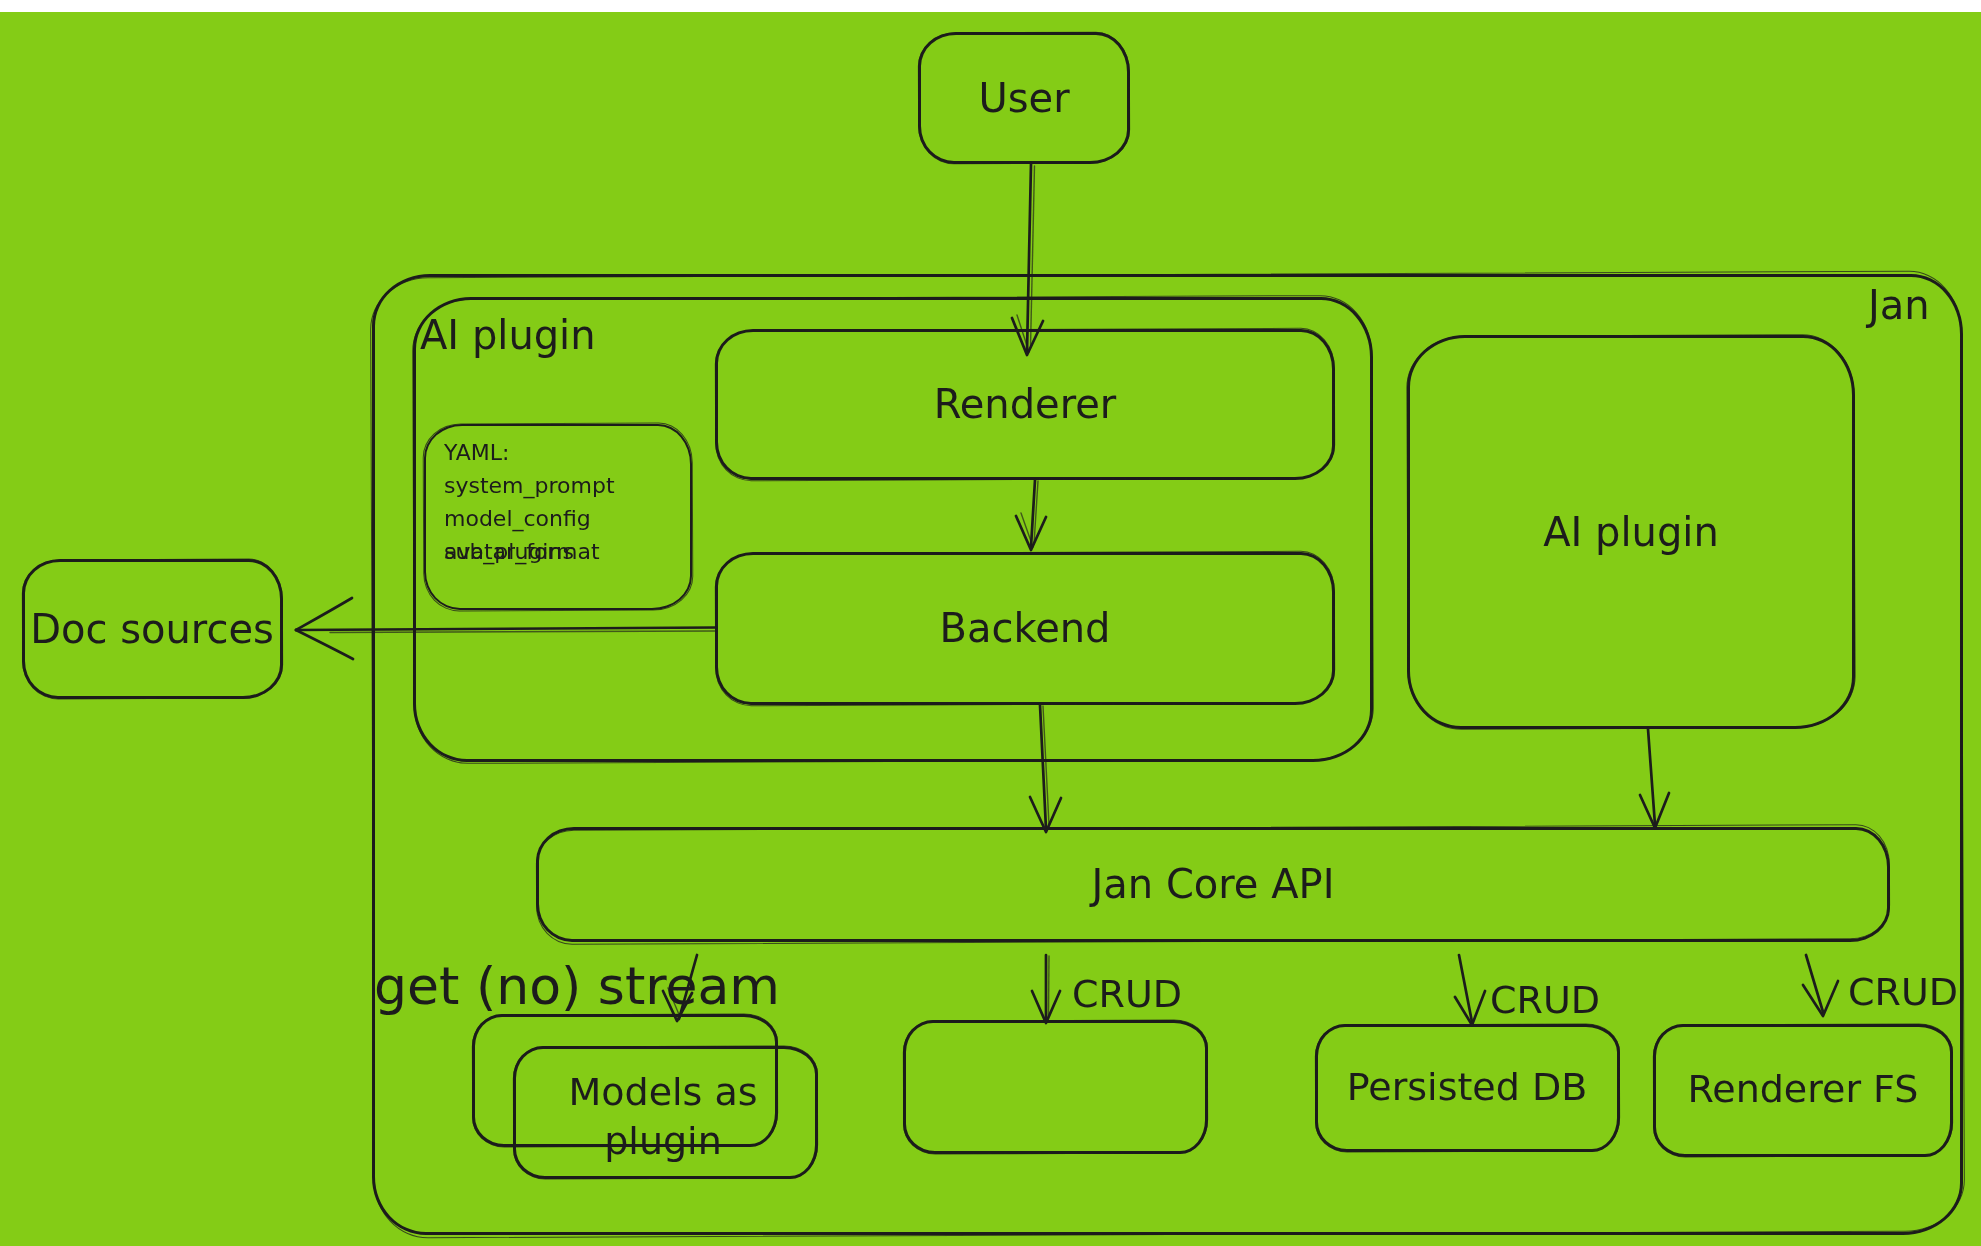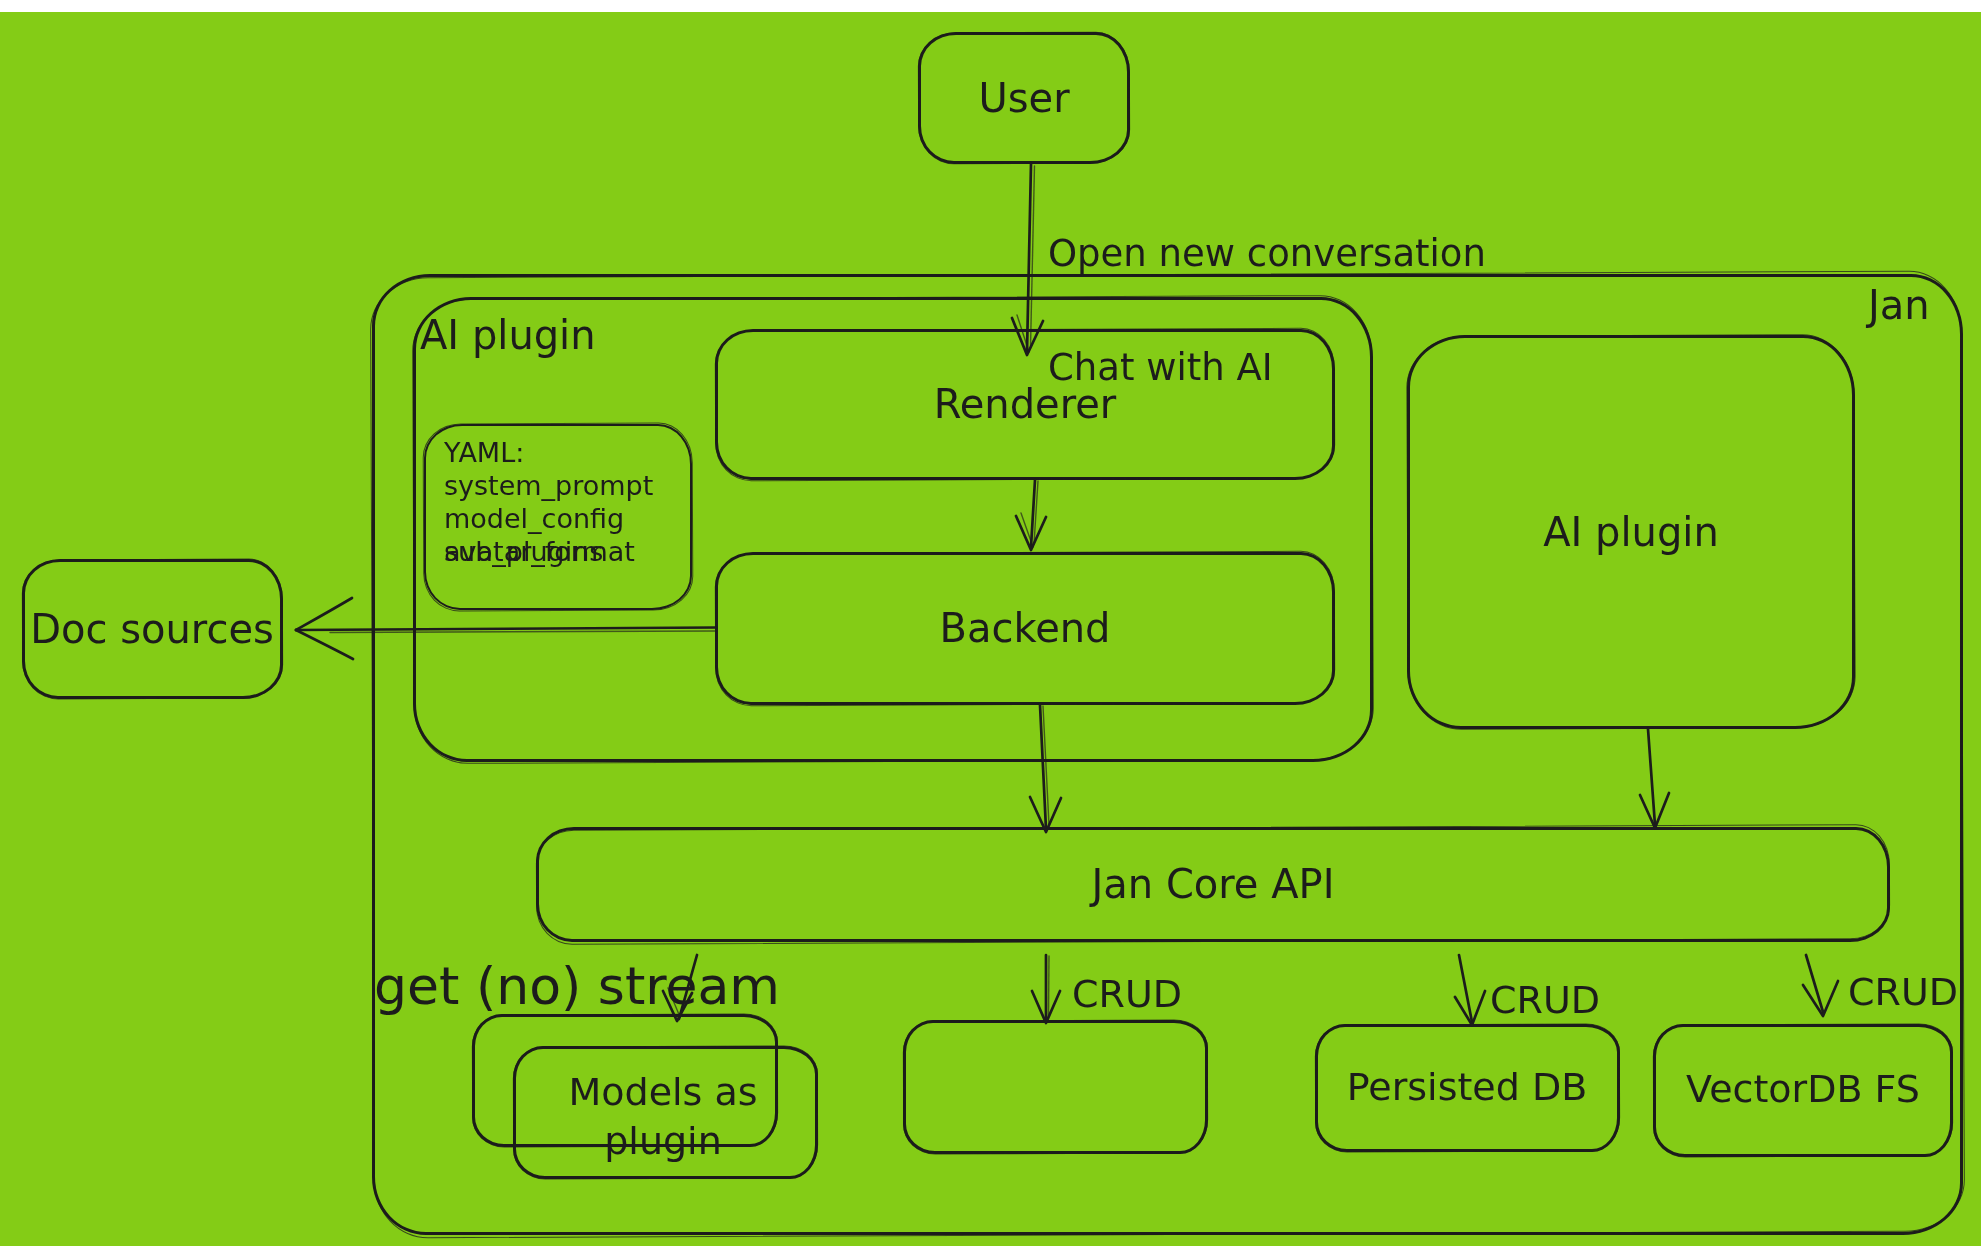--- a/index.html
+++ b/index.html
@@ -12,21 +12,21 @@
   .sbox::before{content:"";position:absolute;inset:-3px;border:1.4px solid rgba(28,28,28,.75);
        border-radius:inherit;transform:rotate(-.25deg);pointer-events:none;}
   .r-sm{border-radius:30px 34px 28px 32px / 32px 28px 34px 30px;}
   .r-md{border-radius:38px 34px 40px 36px / 34px 40px 34px 38px;}
   .r-lg{border-radius:58px 52px 60px 54px / 52px 60px 52px 58px;}
 
   .lbl{position:absolute;font-size:40px;line-height:1.15;white-space:nowrap;color:#1c1c1c;}
   .ctr{transform:translate(-50%,-50%);text-align:center;}
   .wrap{white-space:normal;line-height:1.3;}
   .edge-lbl{position:absolute;font-size:38px;color:#1c1c1c;white-space:pre-line;}
-  .note-text{position:absolute;font-size:27px;line-height:33px;color:#1c1c1c;}
+  .note-text{position:absolute;font-size:22px;line-height:33px;color:#1c1c1c;}
   svg.arrows{position:absolute;left:0;top:0;width:1981px;height:1246px;pointer-events:none;}
   svg.arrows path{stroke:#1c1c1c;fill:none;stroke-width:2.7;stroke-linecap:round;stroke-linejoin:round;}
   svg.arrows path.dup{stroke-width:1.4;opacity:.65;}
 </style>
 </head>
 <body>
 
 <div id="canvas">
 
   <div class="sbox r-lg" style="left:372px;top:262px;width:1591px;height:961px;"></div>
@@ -97,33 +97,29 @@
   <div class="lbl ctr" style="left:1024px;top:86px;">User</div>
   <div class="lbl" style="left:1868px;top:270px;">Jan</div>
   <div class="lbl" style="left:420px;top:300px;">AI plugin</div>
   <div class="lbl ctr" style="left:1025px;top:392px;">Renderer</div>
   <div class="lbl ctr" style="left:1025px;top:616px;">Backend</div>
   <div class="lbl ctr" style="left:1631px;top:520px;">AI plugin</div>
   <div class="lbl ctr" style="left:152px;top:617px;text-align:center;">Doc sources</div>
   <div class="lbl ctr" style="left:1213px;top:872px;text-align:right;">Jan Core API</div>
   <div class="lbl ctr wrap" style="left:663px;top:1105px;width:260px;font-size:38px;">Models as plugin</div>
   <div class="lbl ctr" style="left:1467px;top:1076px;font-size:38px;">Persisted DB</div>
-  <div class="lbl ctr" style="left:1803px;top:1078px;font-size:38px;">VectorDB FS</div>
+  <div class="lbl ctr" style="left:1803px;top:1078px;font-size:38px;">Renderer FS</div>
 
   <div class="note-text" style="left:444px;top:424px;">
     <div>YAML:</div>
     <div>system_prompt</div>
     <div>model_config</div>
     <div>avatar_format</div>
     <div></div>
     <div style="margin-top:-33px;">sub_plugins</div>
   </div>
 
-  <div class="edge-lbl" style="left:1048px;top:156px;font-size:37px;line-height:57px;">
-    <div>Open new conversation</div>
-    <div>Chat with AI</div>
-  </div>
   <div class="edge-lbl" style="left:374px;top:944px;font-size:52px;">get (no) stream</div>
   <div class="edge-lbl" style="left:1072px;top:960px;">CRUD</div>
   <div class="edge-lbl" style="left:1490px;top:966px;">CRUD</div>
   <div class="edge-lbl" style="left:1848px;top:958px;">CRUD</div>
 
 </div>
 
 </body></html>

